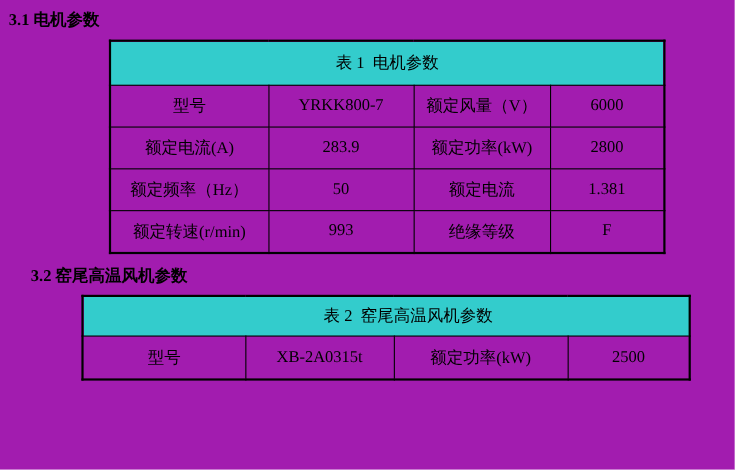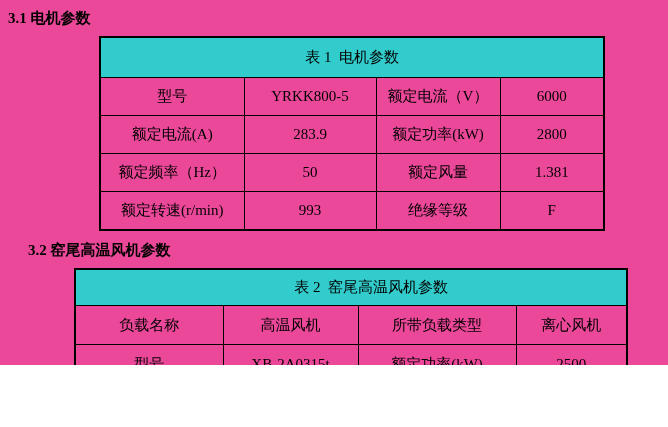--- a/index.html
+++ b/index.html
@@ -1,20 +1,20 @@
 <!DOCTYPE html>
 <html><head>
 <meta charset="utf-8">
 <style>
   html, body { margin: 0; padding: 0; background: #ffffff; }
   .page {
     position: relative;
     width: 668px;
-    height: 365px;
-    background: #ec4899;
+    height: 427px;
+    background: #a21caf;
     font-family: "Liberation Serif", "DejaVu Serif", serif;
     color: #000000;
     overflow: hidden;
   }
   .heading {
     position: absolute;
     left: 8px;
     margin: 0;
     font-size: 15px;
     font-weight: bold;
@@ -60,34 +60,34 @@
         <col style="width:132px">
         <col style="width:124px">
         <col style="width:104px">
     </colgroup>
     <tbody>
         <tr>
       <td colspan="4" class="caption" style="background: rgb(51, 204, 204);">表 1  电机参数</td>
     </tr>
     <tr>
       <td>型号</td>
-      <td>YRKK800-5</td>
-      <td>额定电流（V）</td>
+      <td>YRKK800-7</td>
+      <td>额定风量（V）</td>
       <td>6000</td>
     </tr>
     <tr>
       <td>额定电流(A)</td>
       <td>283.9</td>
       <td>额定功率(kW)</td>
       <td>2800</td>
     </tr>
     <tr>
       <td>额定频率（Hz）</td>
       <td>50</td>
-      <td>额定风量</td>
+      <td>额定电流</td>
       <td>1.381</td>
     </tr>
     <tr>
       <td>额定转速(r/min)</td>
       <td>993</td>
       <td>绝缘等级</td>
       <td>F</td>
     </tr>
   </tbody>
     </table>
@@ -99,26 +99,20 @@
       <col style="width:148px">
         <col style="width:135px">
         <col style="width:158px">
         <col style="width:111px">
     </colgroup>
     <tbody>
         <tr>
       <td colspan="4" class="caption" style="background: rgb(51, 204, 204); padding-left: 40px;">表 2  窑尾高温风机参数</td>
     </tr>
     <tr>
-      <td>负载名称</td>
-      <td>高温风机</td>
-      <td>所带负载类型</td>
-      <td>离心风机</td>
-    </tr>
-    <tr>
       <td>型号</td>
       <td>XB-2A0315t</td>
       <td>额定功率(kW)</td>
       <td>2500</td>
     </tr>
   </tbody>
     </table>
 
 </div>
 

